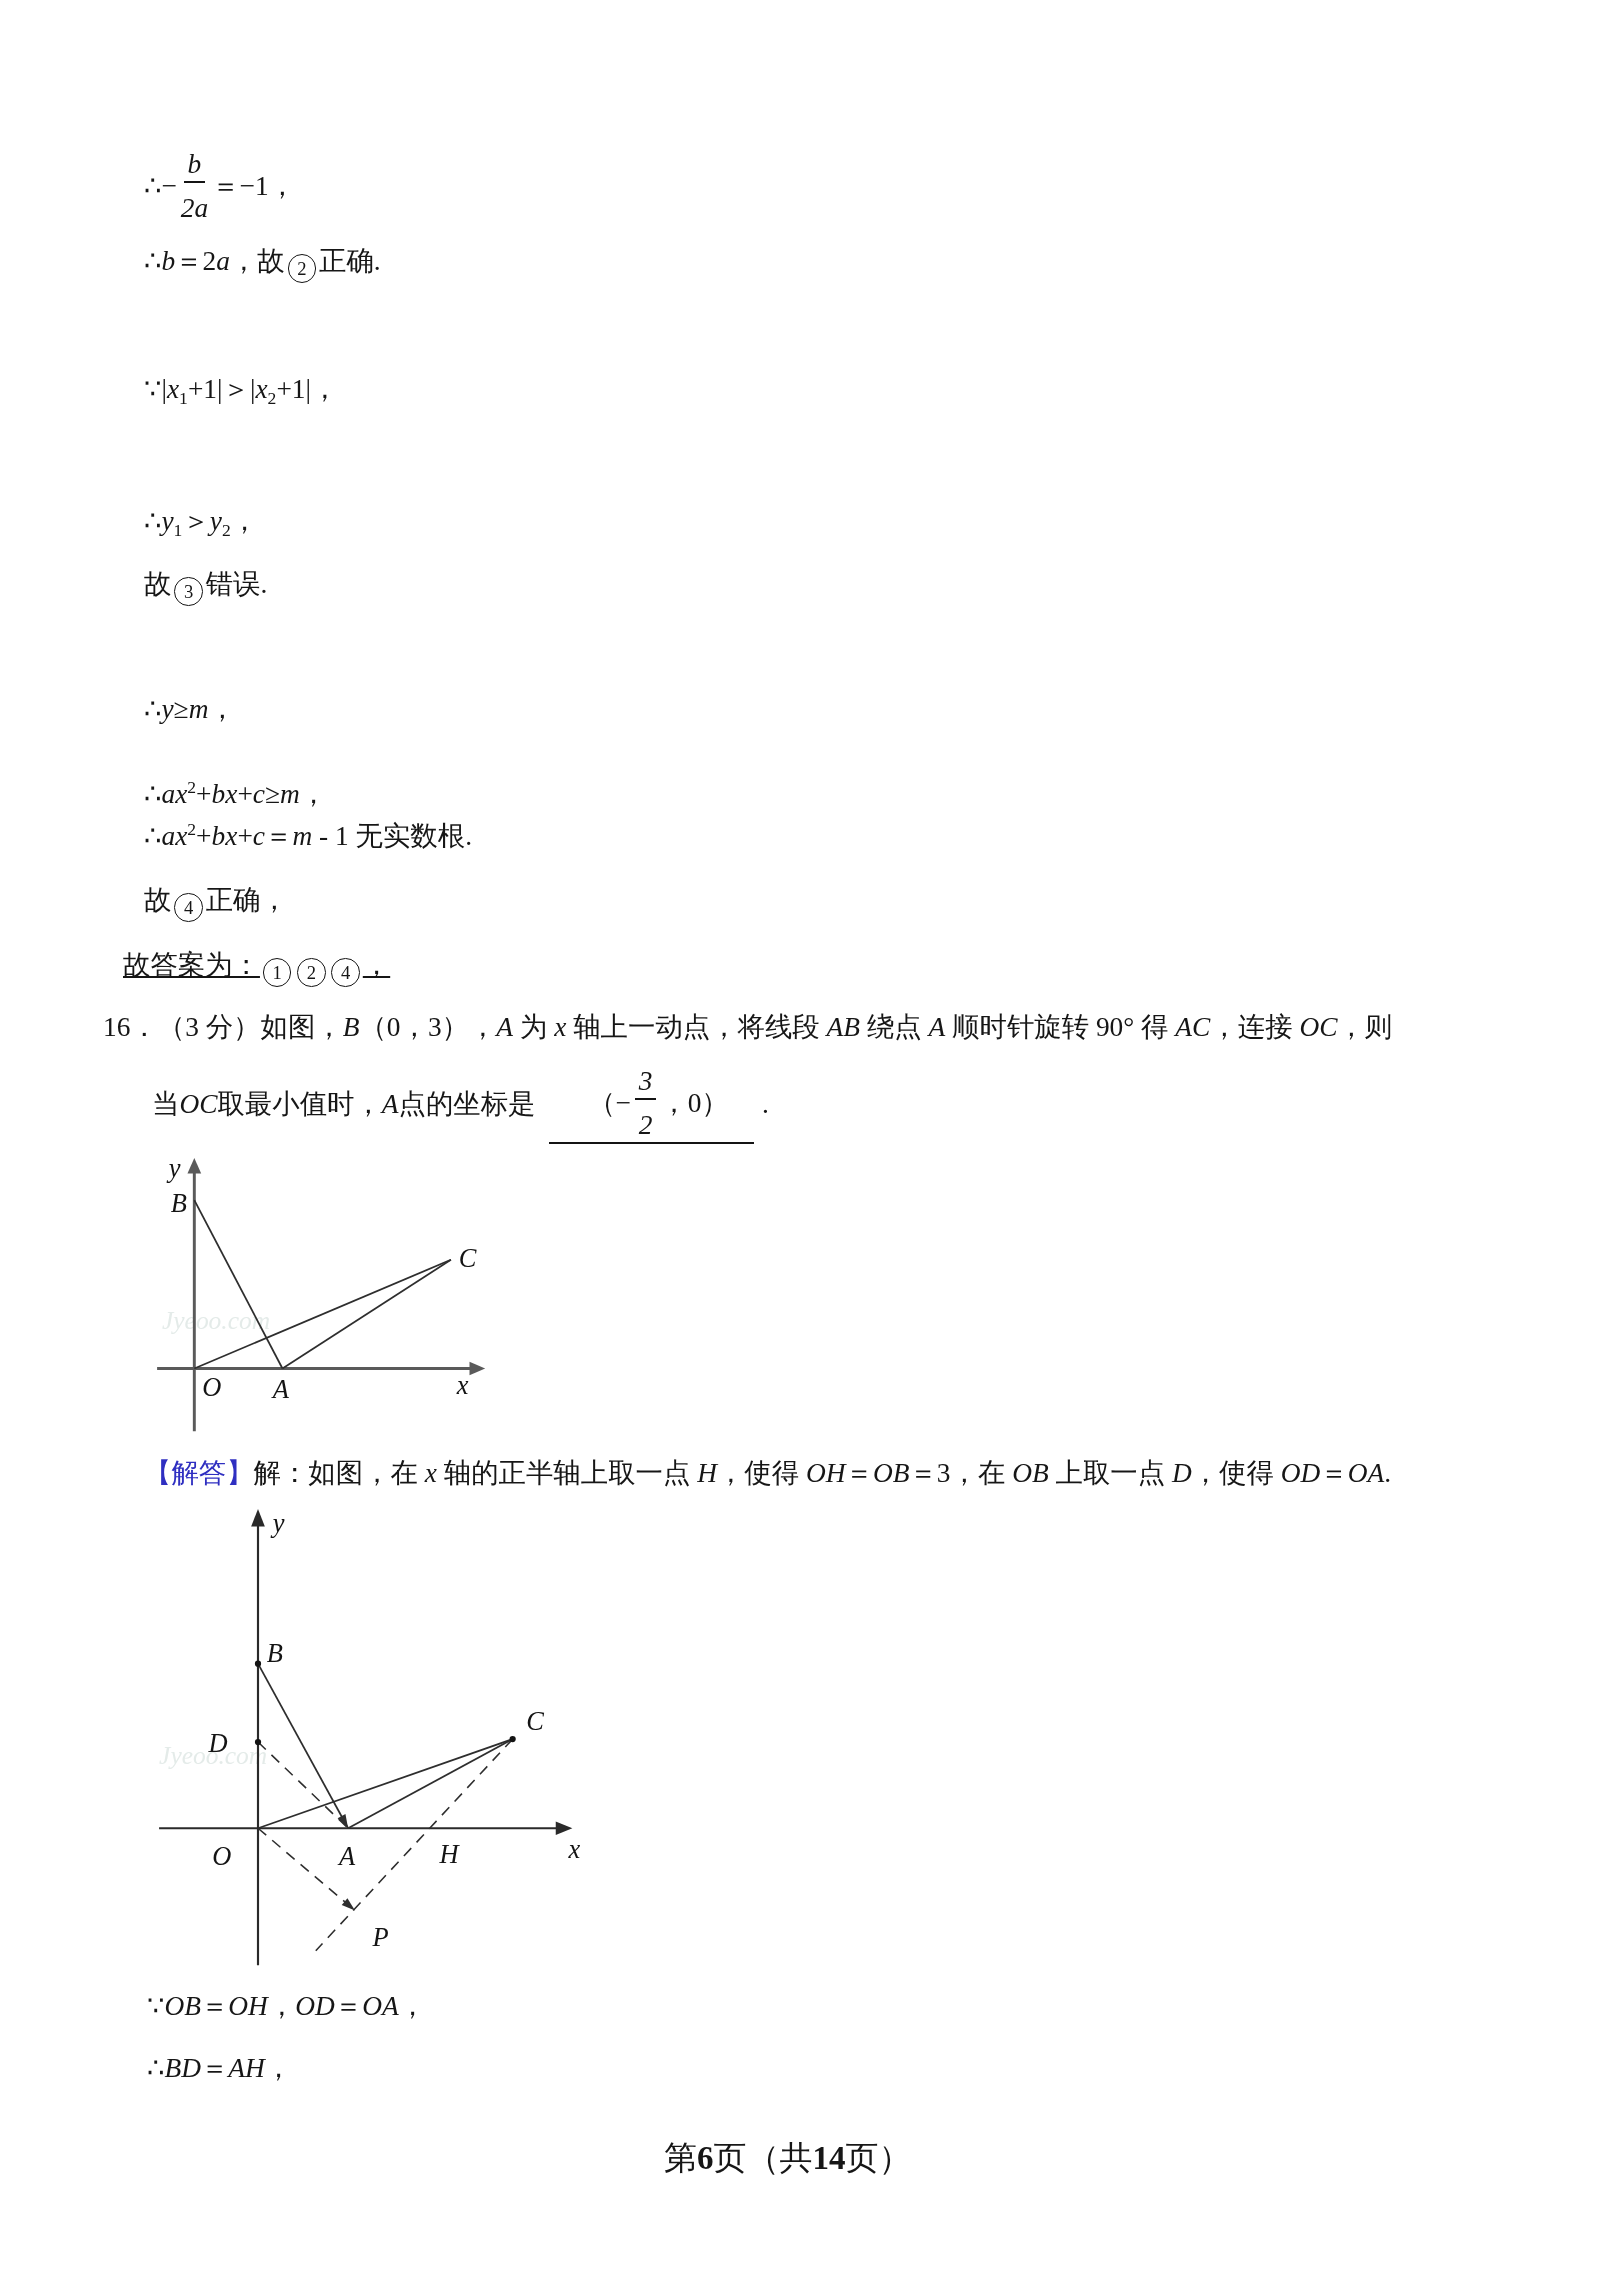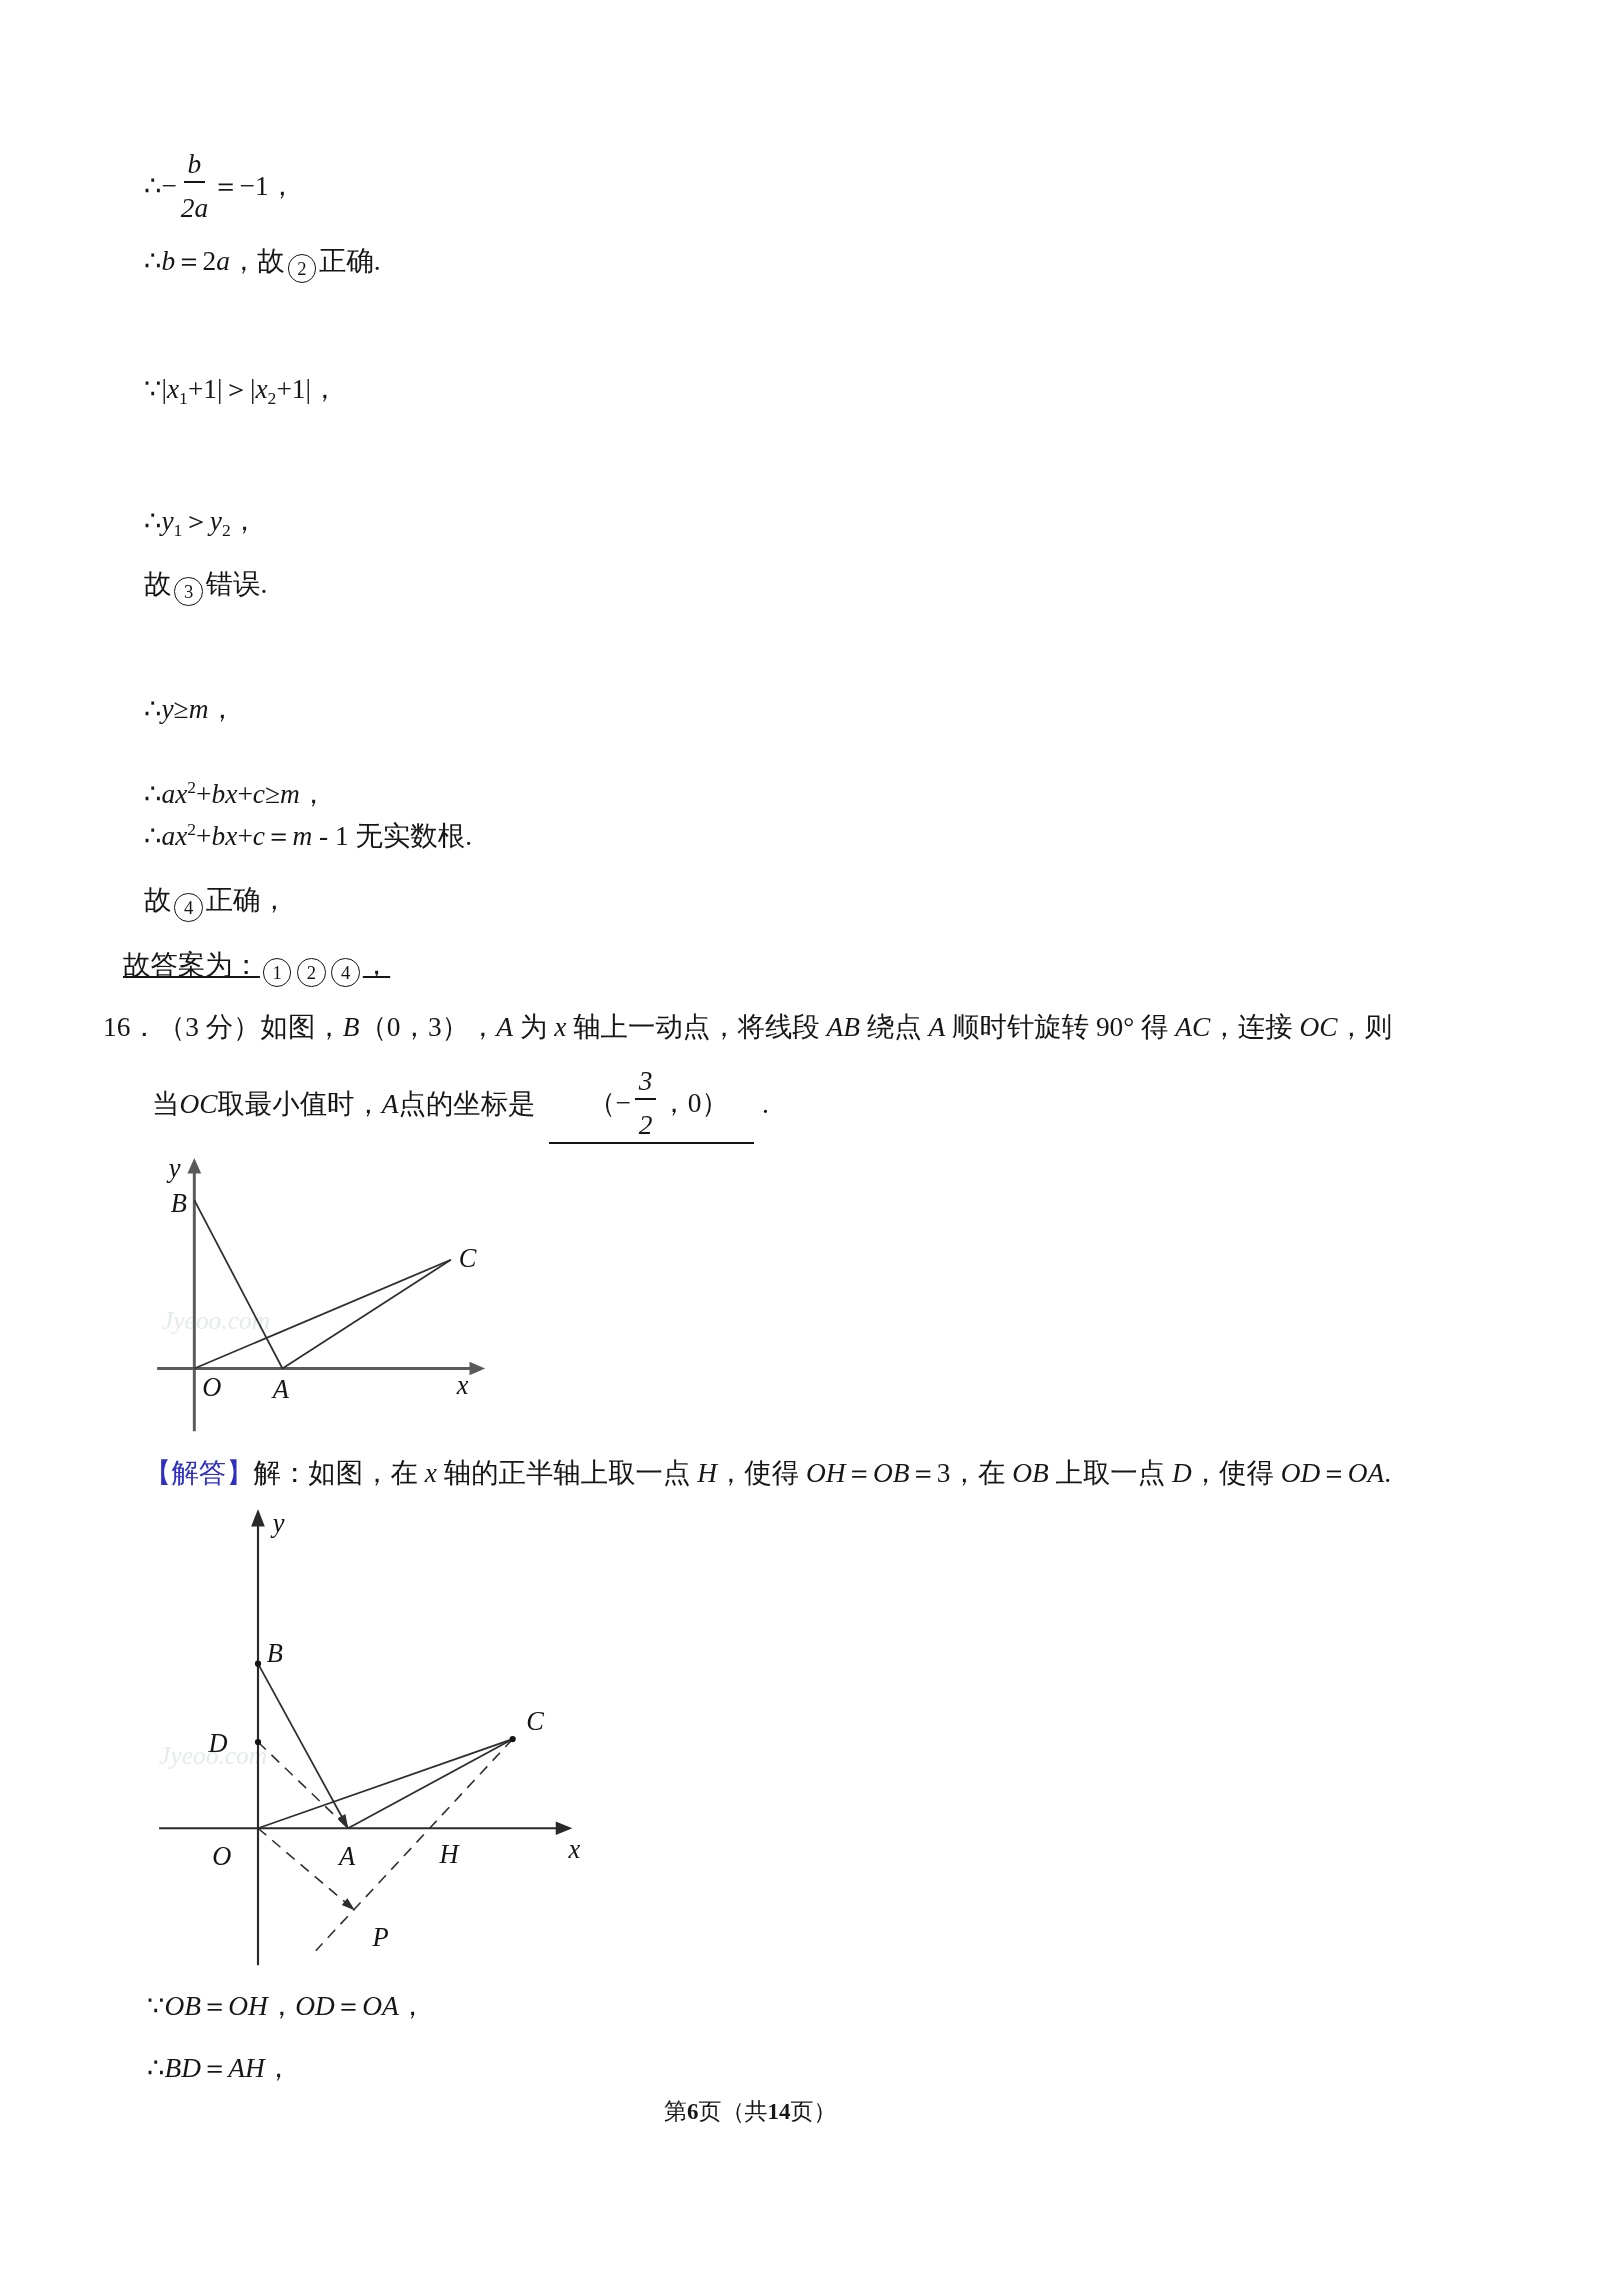--- a/index.html
+++ b/index.html
@@ -17,21 +17,21 @@
      font-family:"Liberation Serif",serif;}
   .frac{display:inline-flex;flex-direction:column;align-items:center;font-style:italic;margin:0 3.9px;line-height:1;}
   .frac .fn{display:block;border-bottom:2px solid #141414;padding:1px 3.9px 2.9px 3.9px;}
   .frac .fd{display:block;padding-top:12px;}
   .blank{display:inline-flex;align-items:center;border-bottom:2px solid #141414;
          padding:2px 25.5px 2.9px 39px;margin:0 7.8px 0 13.7px;}
   .figure{position:absolute;}
   svg text{font-family:"Liberation Serif","DejaVu Serif",serif;}
   .ptlabel{font-size:27px;font-style:italic;fill:#141414;}
   .wm{font-size:26px;fill:#e4ebe9;font-style:italic;}
-  .footer{position:absolute;font-size:23px;}
+  .footer{position:absolute;font-size:33px;margin-top:40px;}
 </style>
 </head>
 <body>
 
 <div class="page">
 
   <div class="line flexline" style="left:144px;top:152px;height:69px;">
       <span>∴−</span>
       <span class="frac">
         <span class="fn">b</span>

